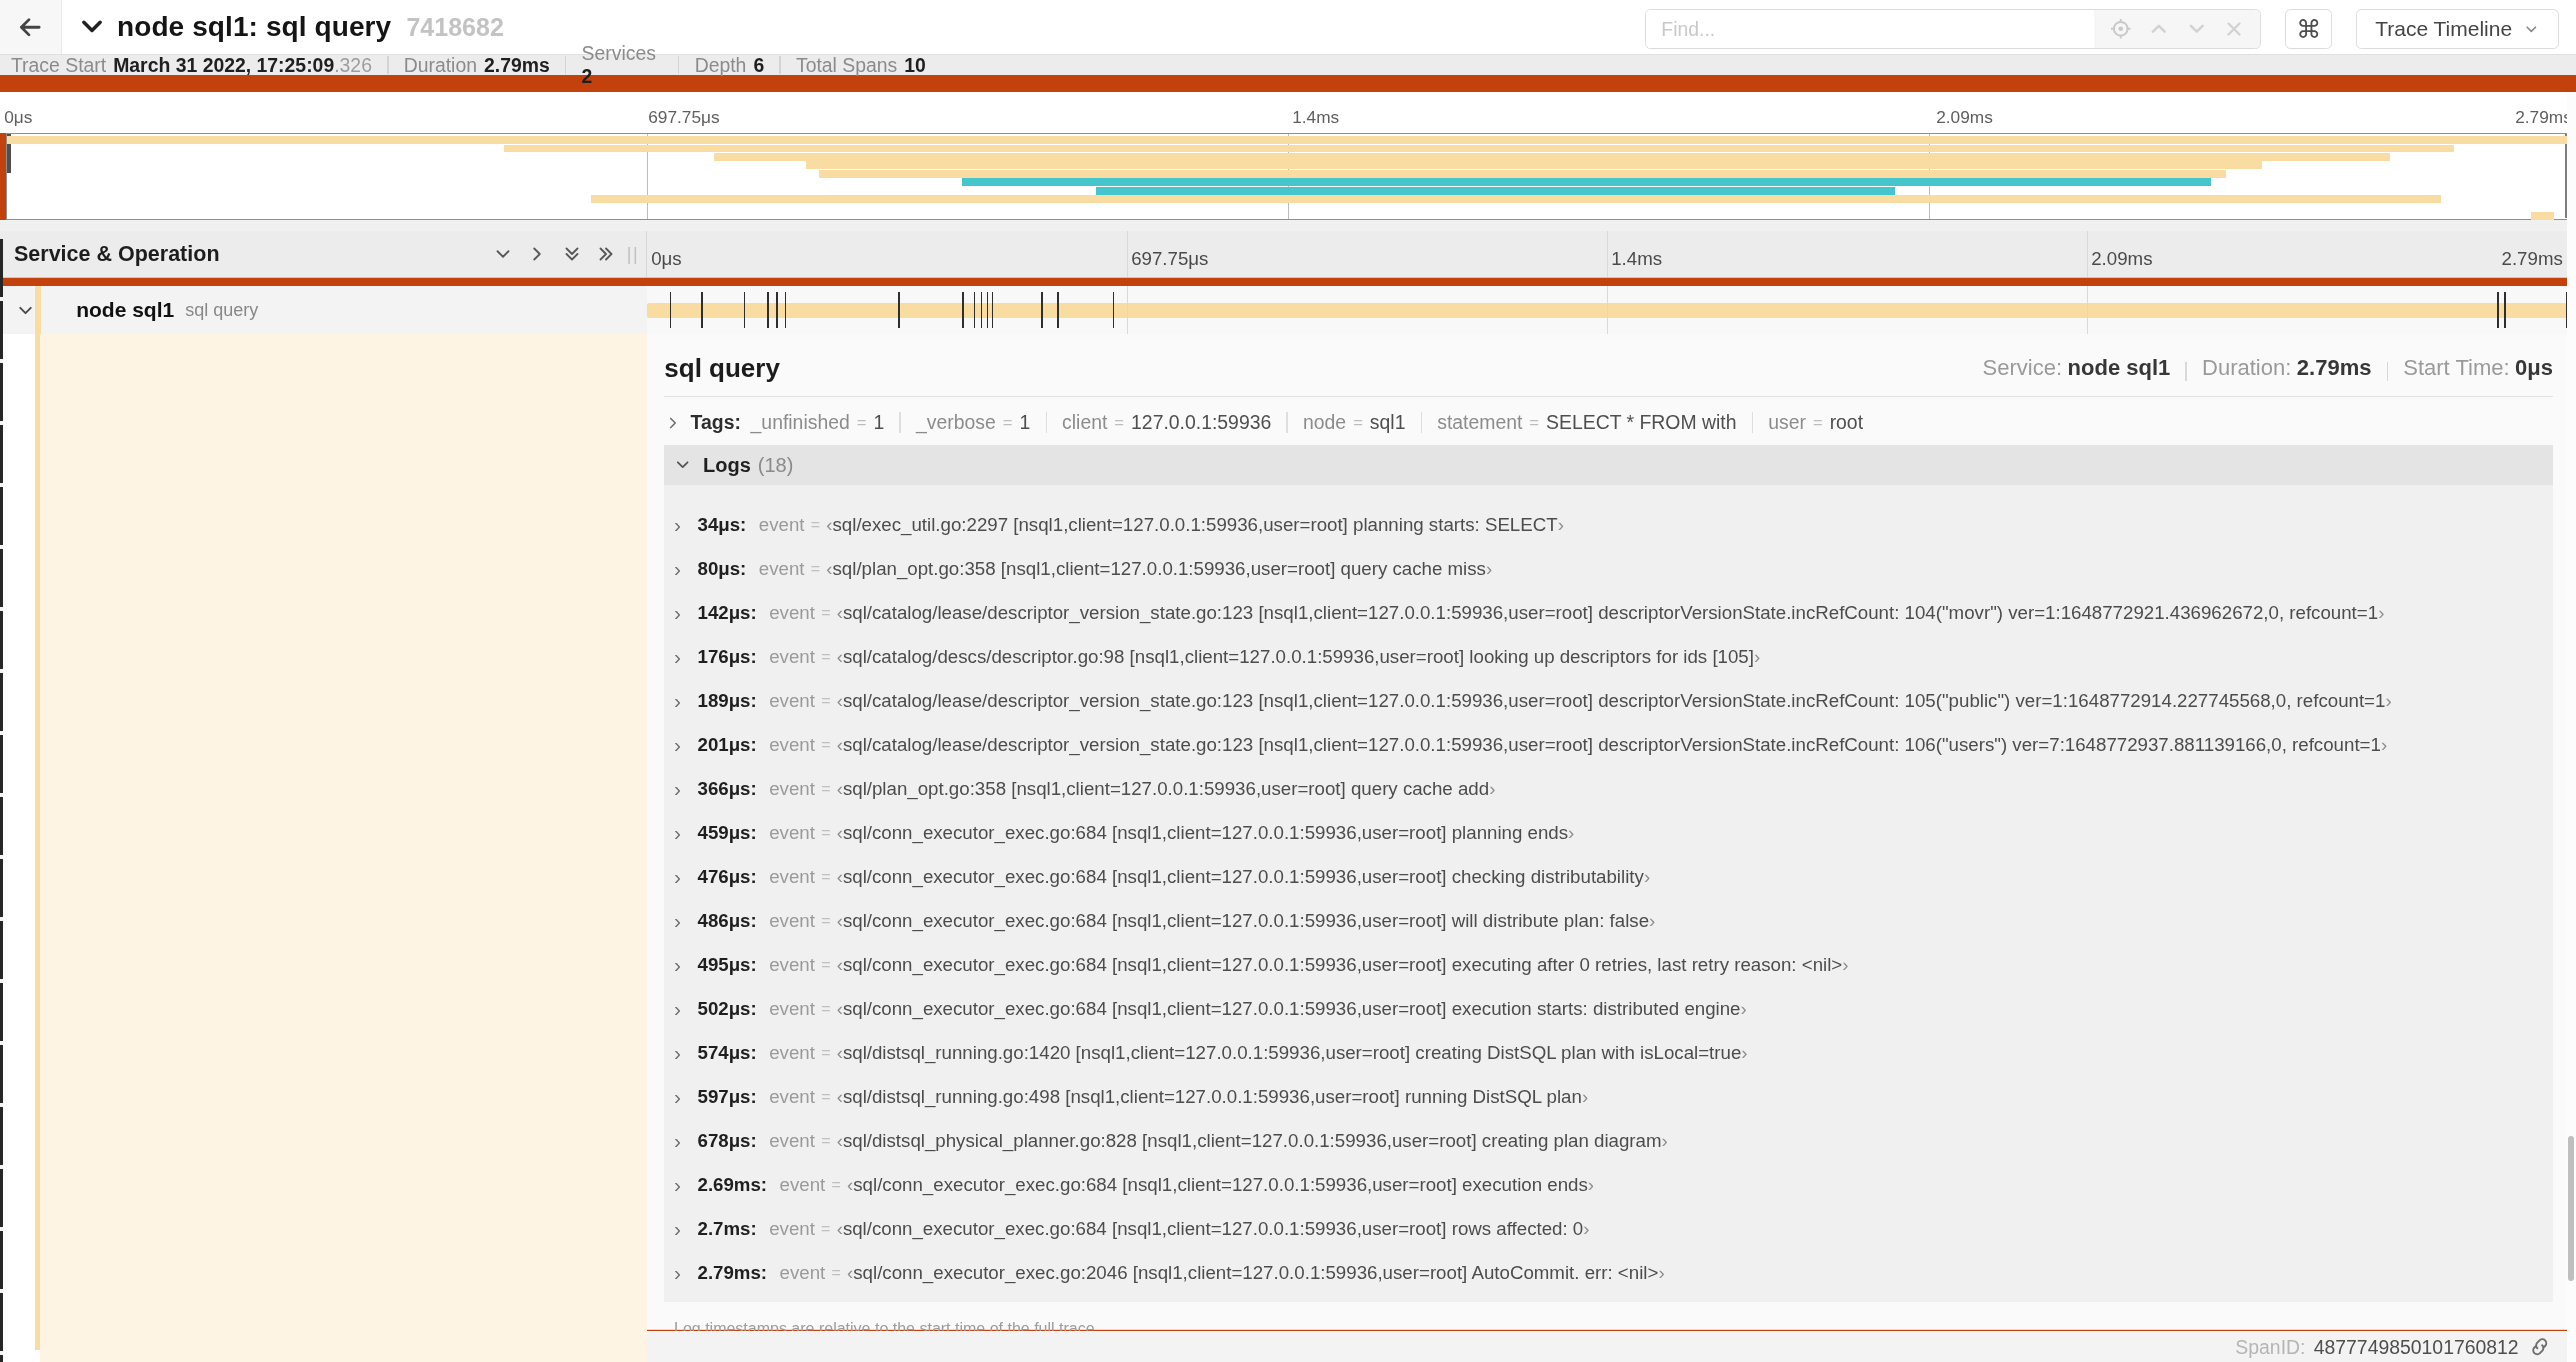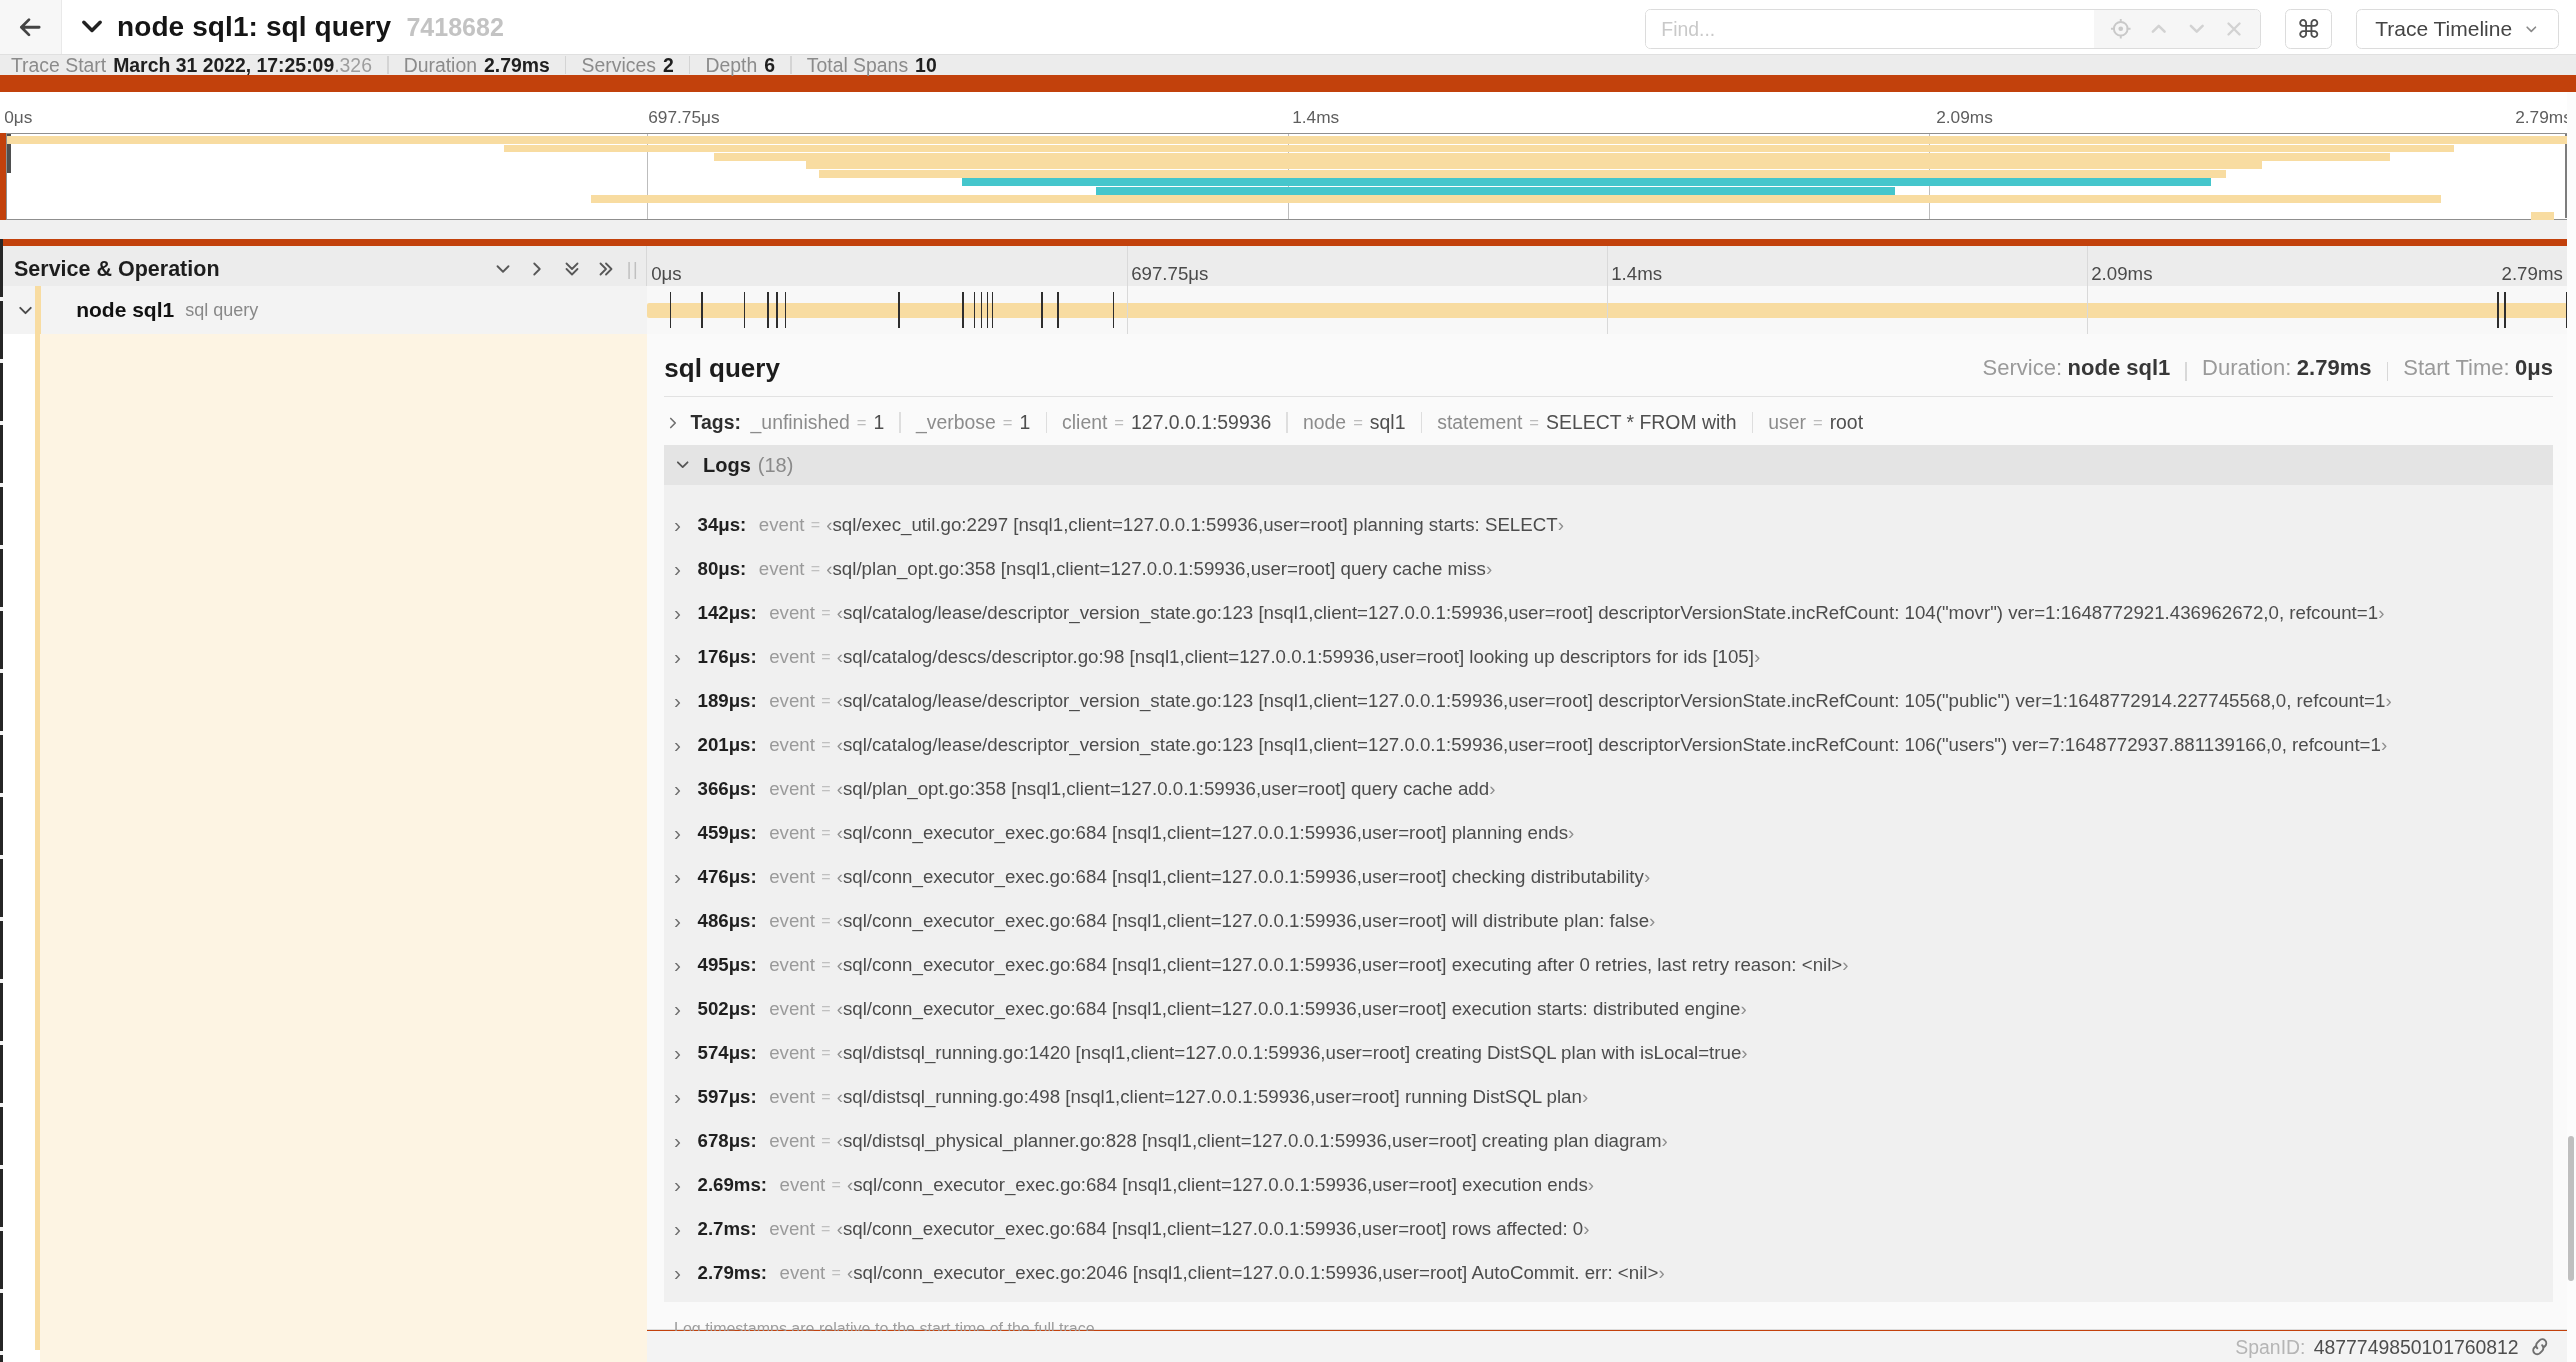--- a/index.html
+++ b/index.html
@@ -40,21 +40,21 @@
   .mm-labels .tick-label { position:absolute; bottom:5.5px; font-size:17.3px; color:#5e5e5e; white-space:nowrap; }
   .mm-canvas { position:absolute; left:5.5px; top:133px; width:2565px; height:87px; background:#fff;
                border:1.4px solid #8f8f8f; }
   .mm-grid { position:absolute; top:0; bottom:0; width:0.7px; background:#bdbdbd; }
   .mm-bar { position:absolute; height:7.6px; }
   .mm-handle-left { position:absolute; left:0; top:0; width:4.2px; height:39px; background:#4f4f4f; cursor:col-resize; }
   .mm-handle-right { position:absolute; right:0; top:0; width:4.2px; height:84px; background:#7d7d7d; cursor:col-resize; }
   .below-mm { position:absolute; left:0; top:220px; width:2576px; height:18.7px; background:#f0f0f0; }
 
   
-  .tl-header { position:absolute; left:0; top:246px; width:2576px; height:47px; background:#ececec;
+  .tl-header { position:absolute; left:0; top:231px; width:2576px; height:47px; background:#ececec;
                border-bottom:1.4px solid #c9c9c9; }
   .so-col { position:absolute; left:0; top:0; width:647px; height:100%; display:flex; align-items:center;
             border-right:0.7px solid #d8d8d8; }
   .so-title { font-size:21.5px; font-weight:bold; color:#1d1d1d; margin-left:14px; }
   .so-icons { margin-left:auto; display:flex; align-items:center; gap:12.5px; margin-right:9.7px; }
   .so-icons .icn { display:flex; cursor:pointer; }
   .col-grip { color:#c0c0c0; font-size:18px; margin-right:7px; cursor:col-resize; letter-spacing:1.4px; }
   .ruler { position:absolute; left:647px; top:0; width:1920px; height:100%; }
   .ruler .tick-label { position:absolute; bottom:7px; font-size:18.7px; color:#4a4a4a; white-space:nowrap; }
   .v-grid { position:absolute; top:0; bottom:0; width:0.7px; background:#d9d9d9; }
@@ -185,21 +185,21 @@
         <span class="lbl">Trace Start</span>
         <span class="val">March 31 2022, 17:25:09</span>
         <span class="suf">.326</span>
       </span>
       <span class="tb-div"></span>
       <span style="display: flex; align-items: baseline;">
         <span class="lbl">Duration</span>
         <span class="val">2.79ms</span>
       </span>
       <span class="tb-div"></span>
-      <span style="display: flex; align-items: baseline;">
+      <span style="display: flex; align-items: baseline; flex-direction: column;">
         <span class="lbl">Services</span>
         <span class="val">2</span>
       </span>
       <span class="tb-div"></span>
       <span style="display: flex; align-items: baseline;">
         <span class="lbl">Depth</span>
         <span class="val">6</span>
       </span>
       <span class="tb-div"></span>
       <span style="display: flex; align-items: baseline;">

